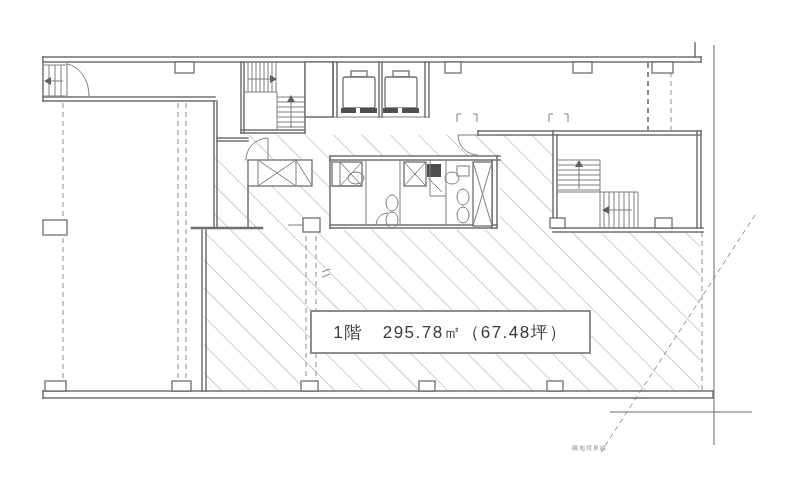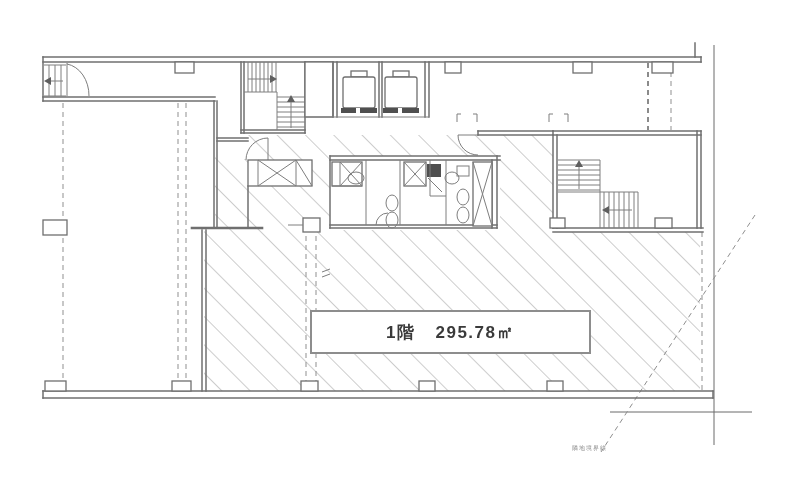--- a/index.html
+++ b/index.html
@@ -13,21 +13,21 @@
   .d   {stroke:#8f8f8f;stroke-width:1;fill:none;stroke-dasharray:5 4;}
   .db  {stroke:#6f6f6f;stroke-width:1.6;fill:none;stroke-dasharray:5 4;}
   .wh  {fill:#ffffff;stroke:#6f6f6f;stroke-width:1.3;}
   .whn {fill:#ffffff;stroke:none;}
   .dk  {fill:#4f4f4f;stroke:none;}
   .site{stroke:#6a6a6a;stroke-width:1;fill:none;}
   .arr {fill:#5f5f5f;stroke:none;}
   
   #area-label{position:absolute;left:310px;top:310px;width:277px;height:40px;
     background:#fff;border:2px solid #8d8d8d;display:flex;align-items:center;
-    justify-content:center;font-size:17px;font-weight:bold;color:#3a3a3a;
+    justify-content:center;font-size:17px;font-weight:normal;color:#3a3a3a;
     letter-spacing:1.5px;white-space:nowrap;}
   #area-label .floor{margin-right:20px;}
   
   #boundary-note{position:absolute;left:572px;top:444px;font-size:6px;
     color:#8a8a8a;letter-spacing:1px;}
 </style>
 </head>
 <body>
 
 <div id="stage">
@@ -268,17 +268,18 @@
       <path class="arr" d="M575,167 L579,160 L583,167 z"></path>
       <line class="t" x1="632" y1="210" x2="608" y2="210"></line>
       <path class="arr" d="M609,206 L602,210 L609,214 z"></path>
     </g>
   </g>
 </svg>
 
 <div id="area-label">
   <span class="floor">1階</span>
       <span>295.78㎡</span>
+      <span>（67.48坪）</span>
 </div>
 
 <div id="boundary-note">隣地境界線</div>
 
 </div>
 
 </body></html>

